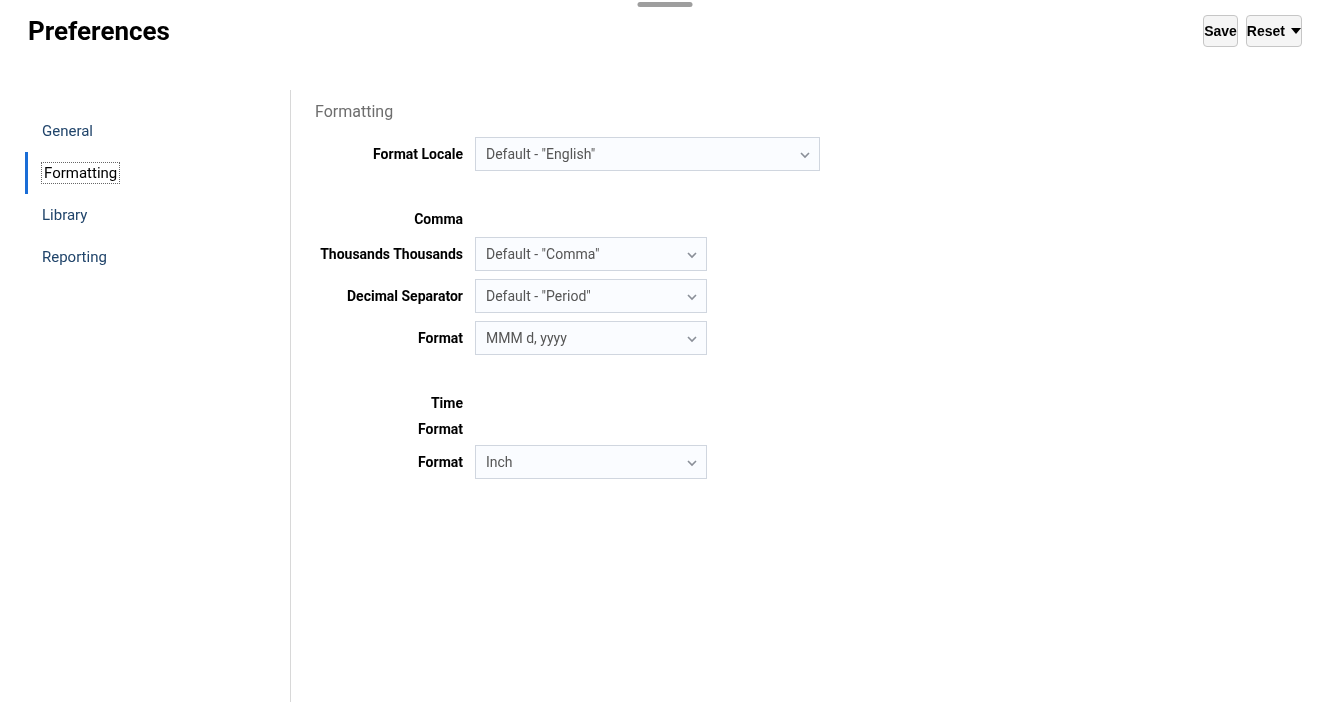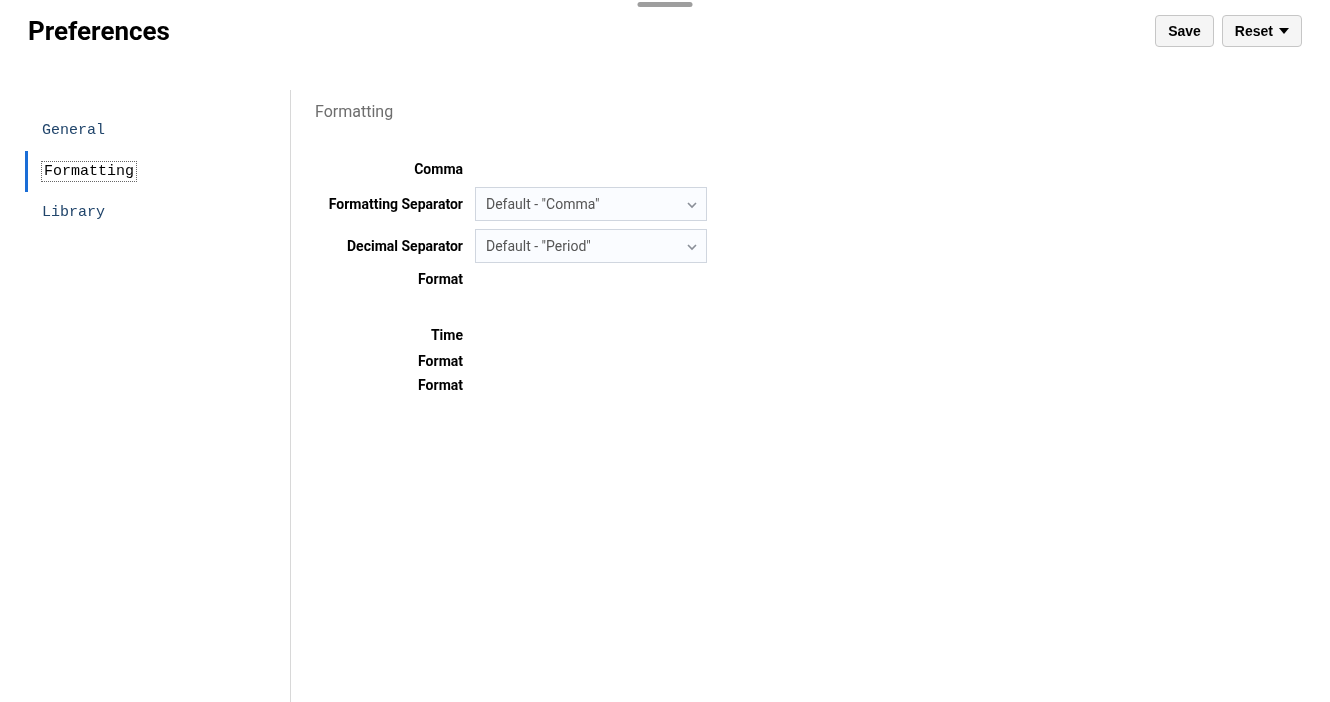--- a/index.html
+++ b/index.html
@@ -29,21 +29,21 @@
     gap: 28px;
   }
   .page-title {
     font-size: 26px;
     font-weight: 700;
     color: #000;
   }
   .header-actions { display: flex; gap: 8px; }
   .btn {
     display: inline-flex; align-items: center; gap: 6px;
-    padding: 7px 12px;
+    padding: 7px 0;
     font-size: 14px; font-weight: 700;
     color: #000;
     background: #f5f5f5;
     border: 1px solid #c6c6c6;
     border-radius: 4px;
     cursor: pointer;
   }
   .caret-down {
     width: 0; height: 0;
     border-left: 5px solid transparent;
@@ -53,21 +53,20 @@
 
   .body-area {
     position: absolute;
     top: 90px; left: 0; right: 0; bottom: 0;
   }
 
   .sidebar {
     position: absolute;
     left: 25px; top: 20px;
     width: 245px;
-    font-family: Liberation Mono, monospace;
   }
   .sidebar-item {
     display: block;
     padding: 12px 14px;
     font-size: 15px;
     color: #21456b;
     cursor: pointer;
     border-left: 3px solid transparent;
   }
   .sidebar-item.active {
@@ -150,31 +149,45 @@
   <nav class="sidebar">
     <div class="sidebar-item">
       <span class="si-label">General</span>
     </div>
     <div class="sidebar-item active">
       <span class="si-label">Formatting</span>
     </div>
     <div class="sidebar-item">
       <span class="si-label">Library</span>
     </div>
+    <div class="sidebar-item">
+      <span class="si-label">Reporting</span>
+    </div>
   </nav>
 
   <div class="main">
     <div class="section-title">Formatting</div>
 
+    <div class="row">
+      <div class="label-col field-label">Format Locale</div>
+      <div class="select select-wide">
+        <span>Default - "English"</span>
+        <span class="chev">
+            <svg viewBox="0 0 12 12">
+              <path d="M2 4 L6 8 L10 4"></path>
+            </svg>
+          </span>
+      </div>
+    </div>
 
     <div class="row group-row">
       <div class="label-col group-heading">Comma</div>
     </div>
     <div class="row">
-      <div class="label-col field-label">Formatting Separator</div>
+      <div class="label-col field-label">Thousands Thousands</div>
       <div class="select select-narrow">
         <span>Default - "Comma"</span>
         <span class="chev">
             <svg viewBox="0 0 12 12">
               <path d="M2 4 L6 8 L10 4"></path>
             </svg>
           </span>
       </div>
     </div>
     <div class="row">
@@ -184,27 +197,43 @@
         <span class="chev">
             <svg viewBox="0 0 12 12">
               <path d="M2 4 L6 8 L10 4"></path>
             </svg>
           </span>
       </div>
     </div>
 
     <div class="row">
       <div class="label-col field-label">Format</div>
+      <div class="select select-narrow">
+        <span>MMM d, yyyy</span>
+        <span class="chev">
+            <svg viewBox="0 0 12 12">
+              <path d="M2 4 L6 8 L10 4"></path>
+            </svg>
+          </span>
+      </div>
     </div>
 
     <div class="row group-row">
       <div class="label-col group-heading">Time</div>
     </div>
     <div class="row">
       <div class="label-col field-label">Format</div>
     </div>
 
     <div class="row">
       <div class="label-col field-label">Format</div>
+      <div class="select select-narrow">
+        <span>Inch</span>
+        <span class="chev">
+            <svg viewBox="0 0 12 12">
+              <path d="M2 4 L6 8 L10 4"></path>
+            </svg>
+          </span>
+      </div>
     </div>
 
   </div>
 </div>
 
 </body></html>

